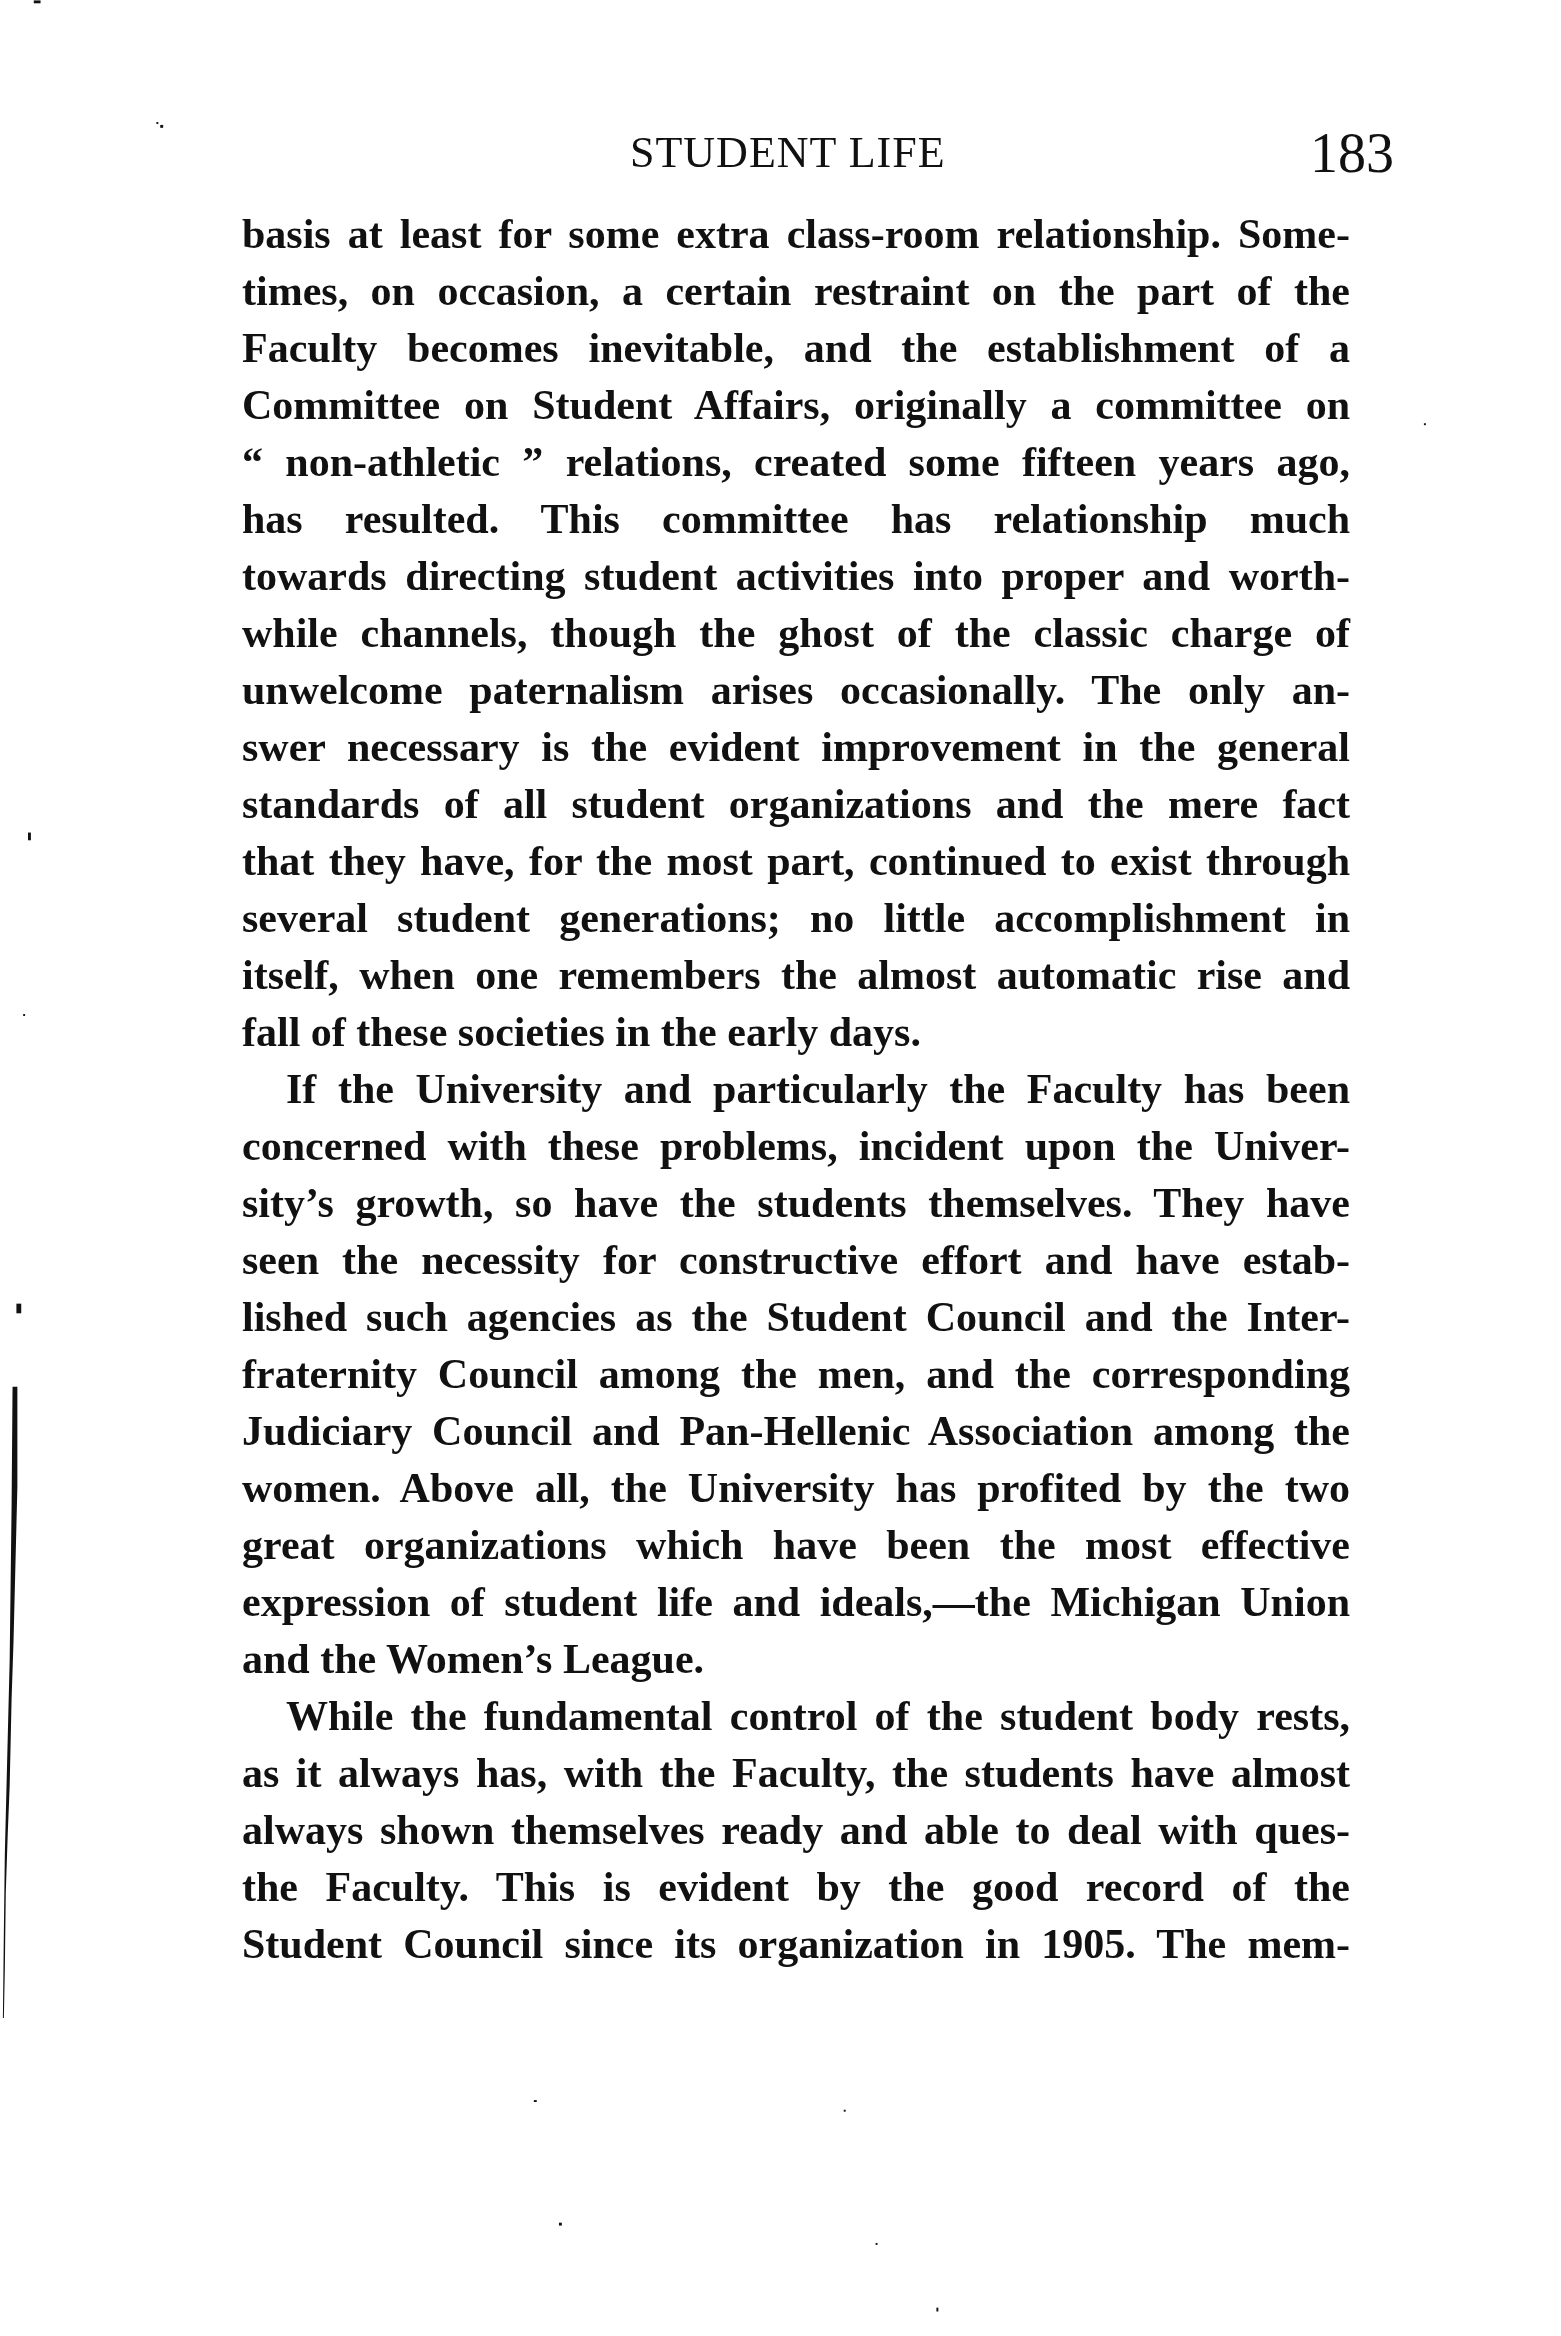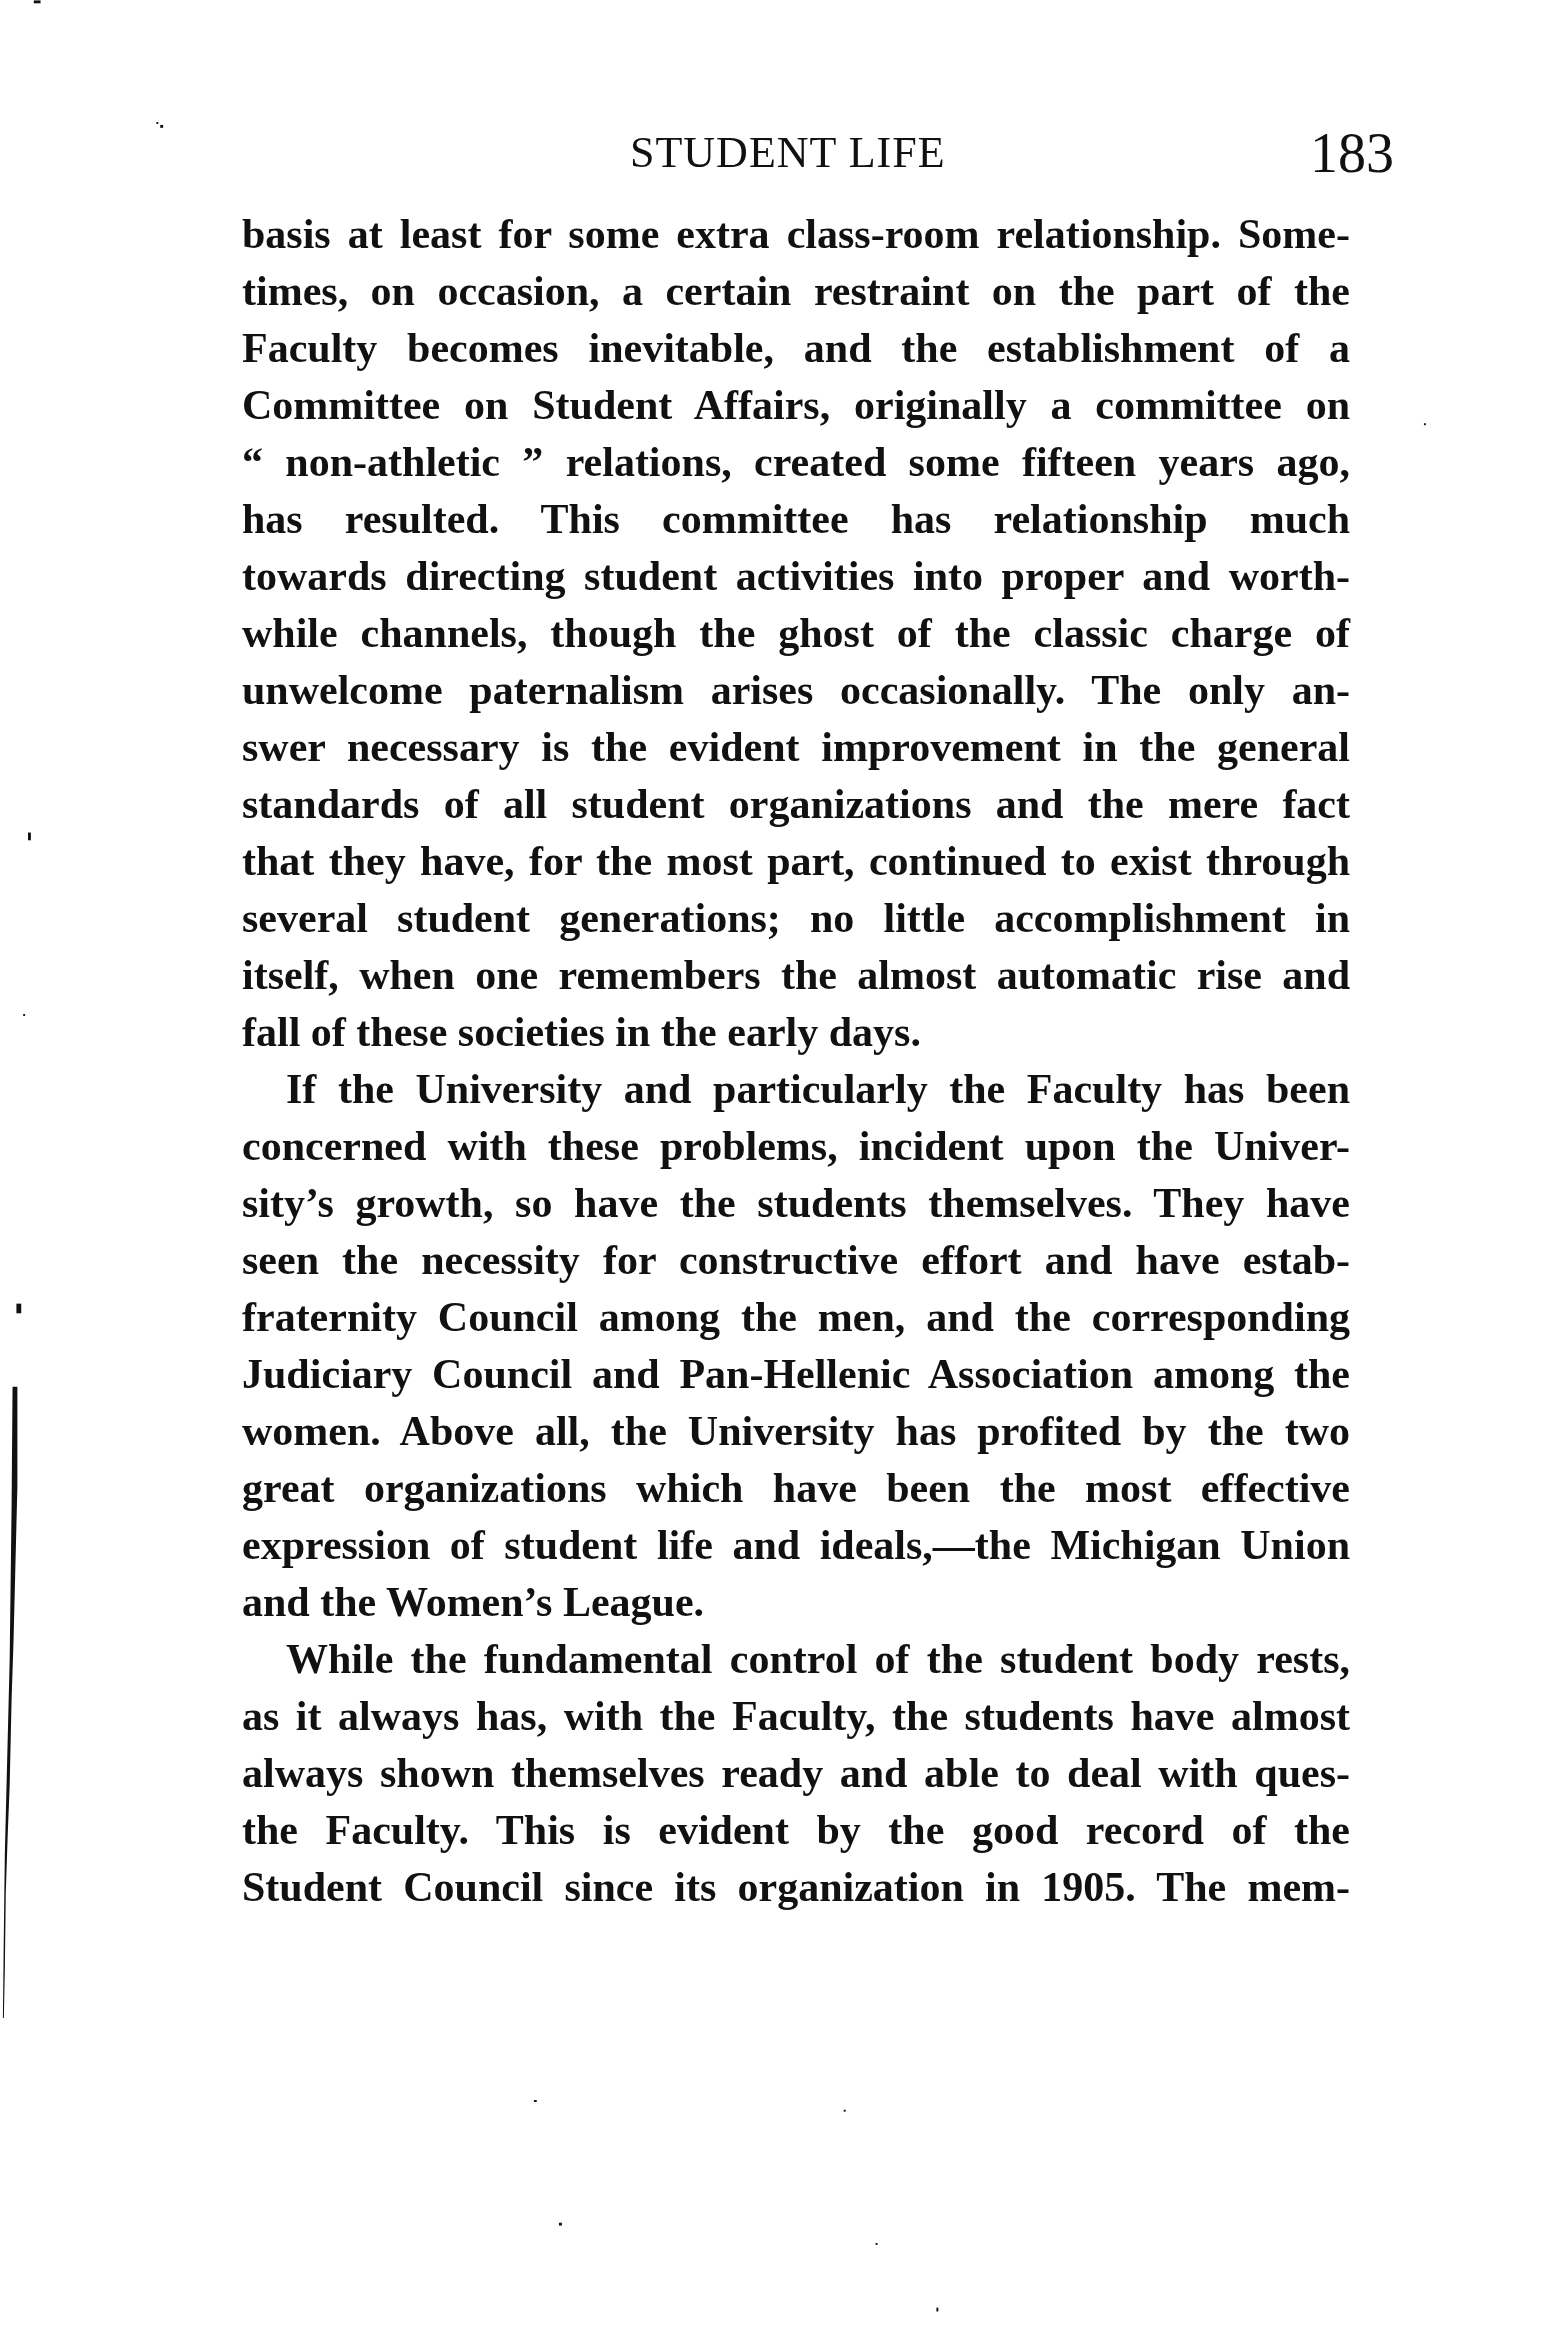--- a/index.html
+++ b/index.html
@@ -39,20 +39,21 @@
         <span class="line">that they have, for the most part, continued to exist through</span>
         <span class="line">several student generations; no little accomplishment in</span>
         <span class="line">itself, when one remembers the almost automatic rise and</span>
         <span class="line last">fall of these societies in the early days.</span>
       </div>
       <div>
         <span class="line indent">If the University and particularly the Faculty has been</span>
         <span class="line">concerned with these problems, incident upon the Univer-</span>
         <span class="line">sity’s growth, so have the students themselves.  They have</span>
         <span class="line">seen the necessity for constructive effort and have estab-</span>
+        <span class="line">lished such agencies as the Student Council and the Inter-</span>
         <span class="line">fraternity Council among the men, and the corresponding</span>
         <span class="line">Judiciary Council and Pan-Hellenic Association among the</span>
         <span class="line">women.  Above all, the University has profited by the two</span>
         <span class="line">great organizations which have been the most effective</span>
         <span class="line">expression of student life and ideals,—the Michigan Union</span>
         <span class="line last">and the Women’s League.</span>
       </div>
       <div>
         <span class="line indent">While the fundamental control of the student body rests,</span>
         <span class="line">as it always has, with the Faculty, the students have almost</span>

